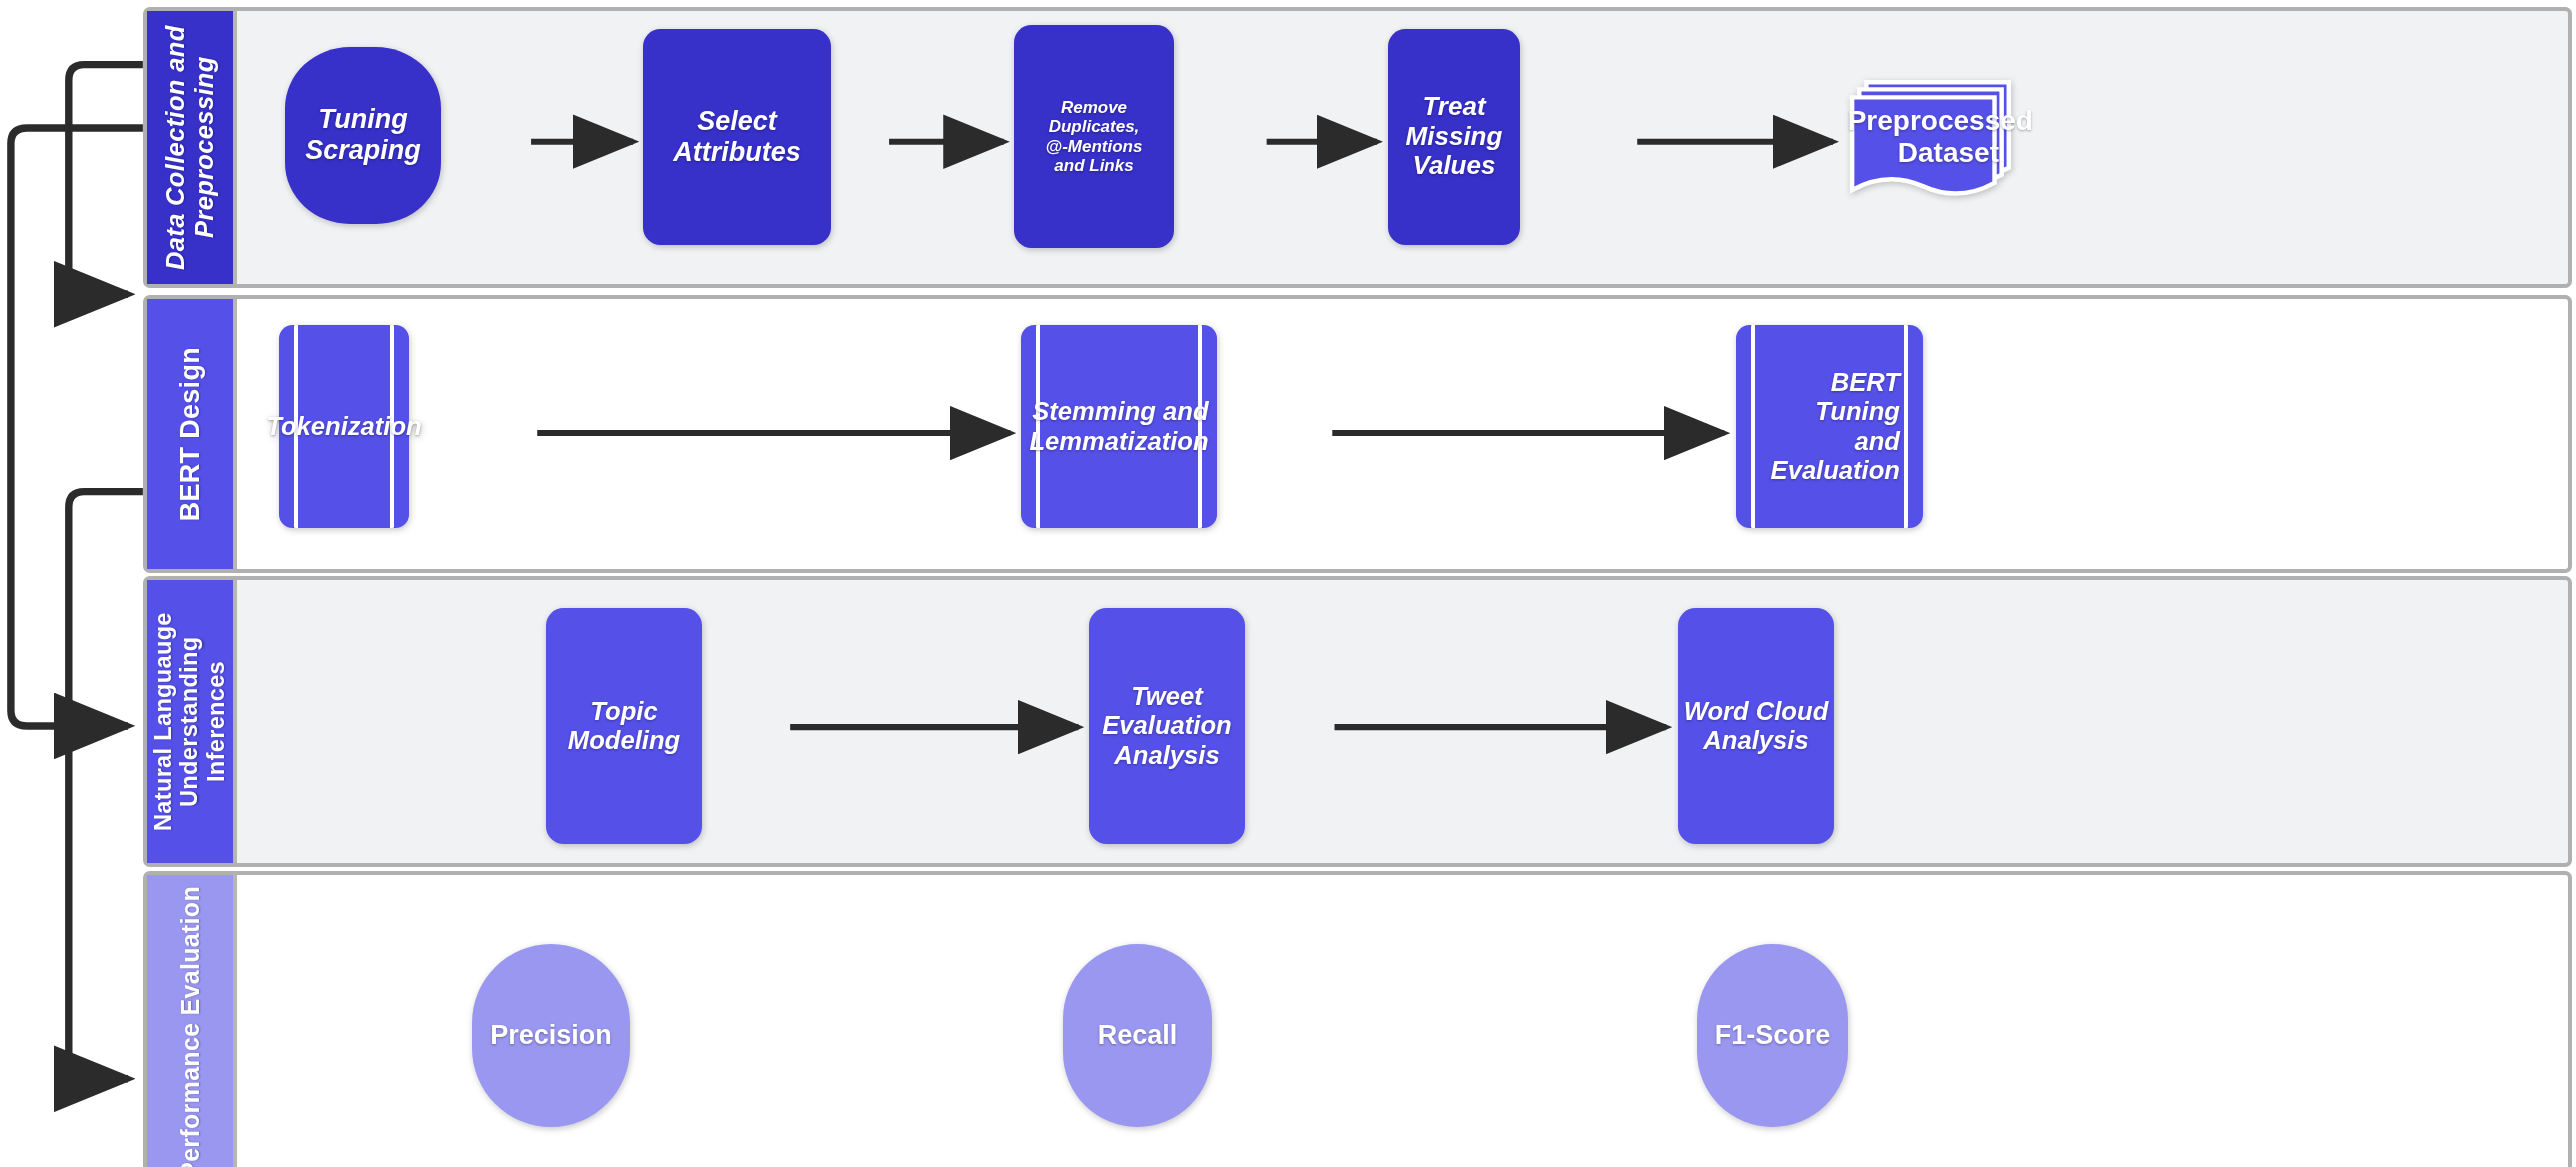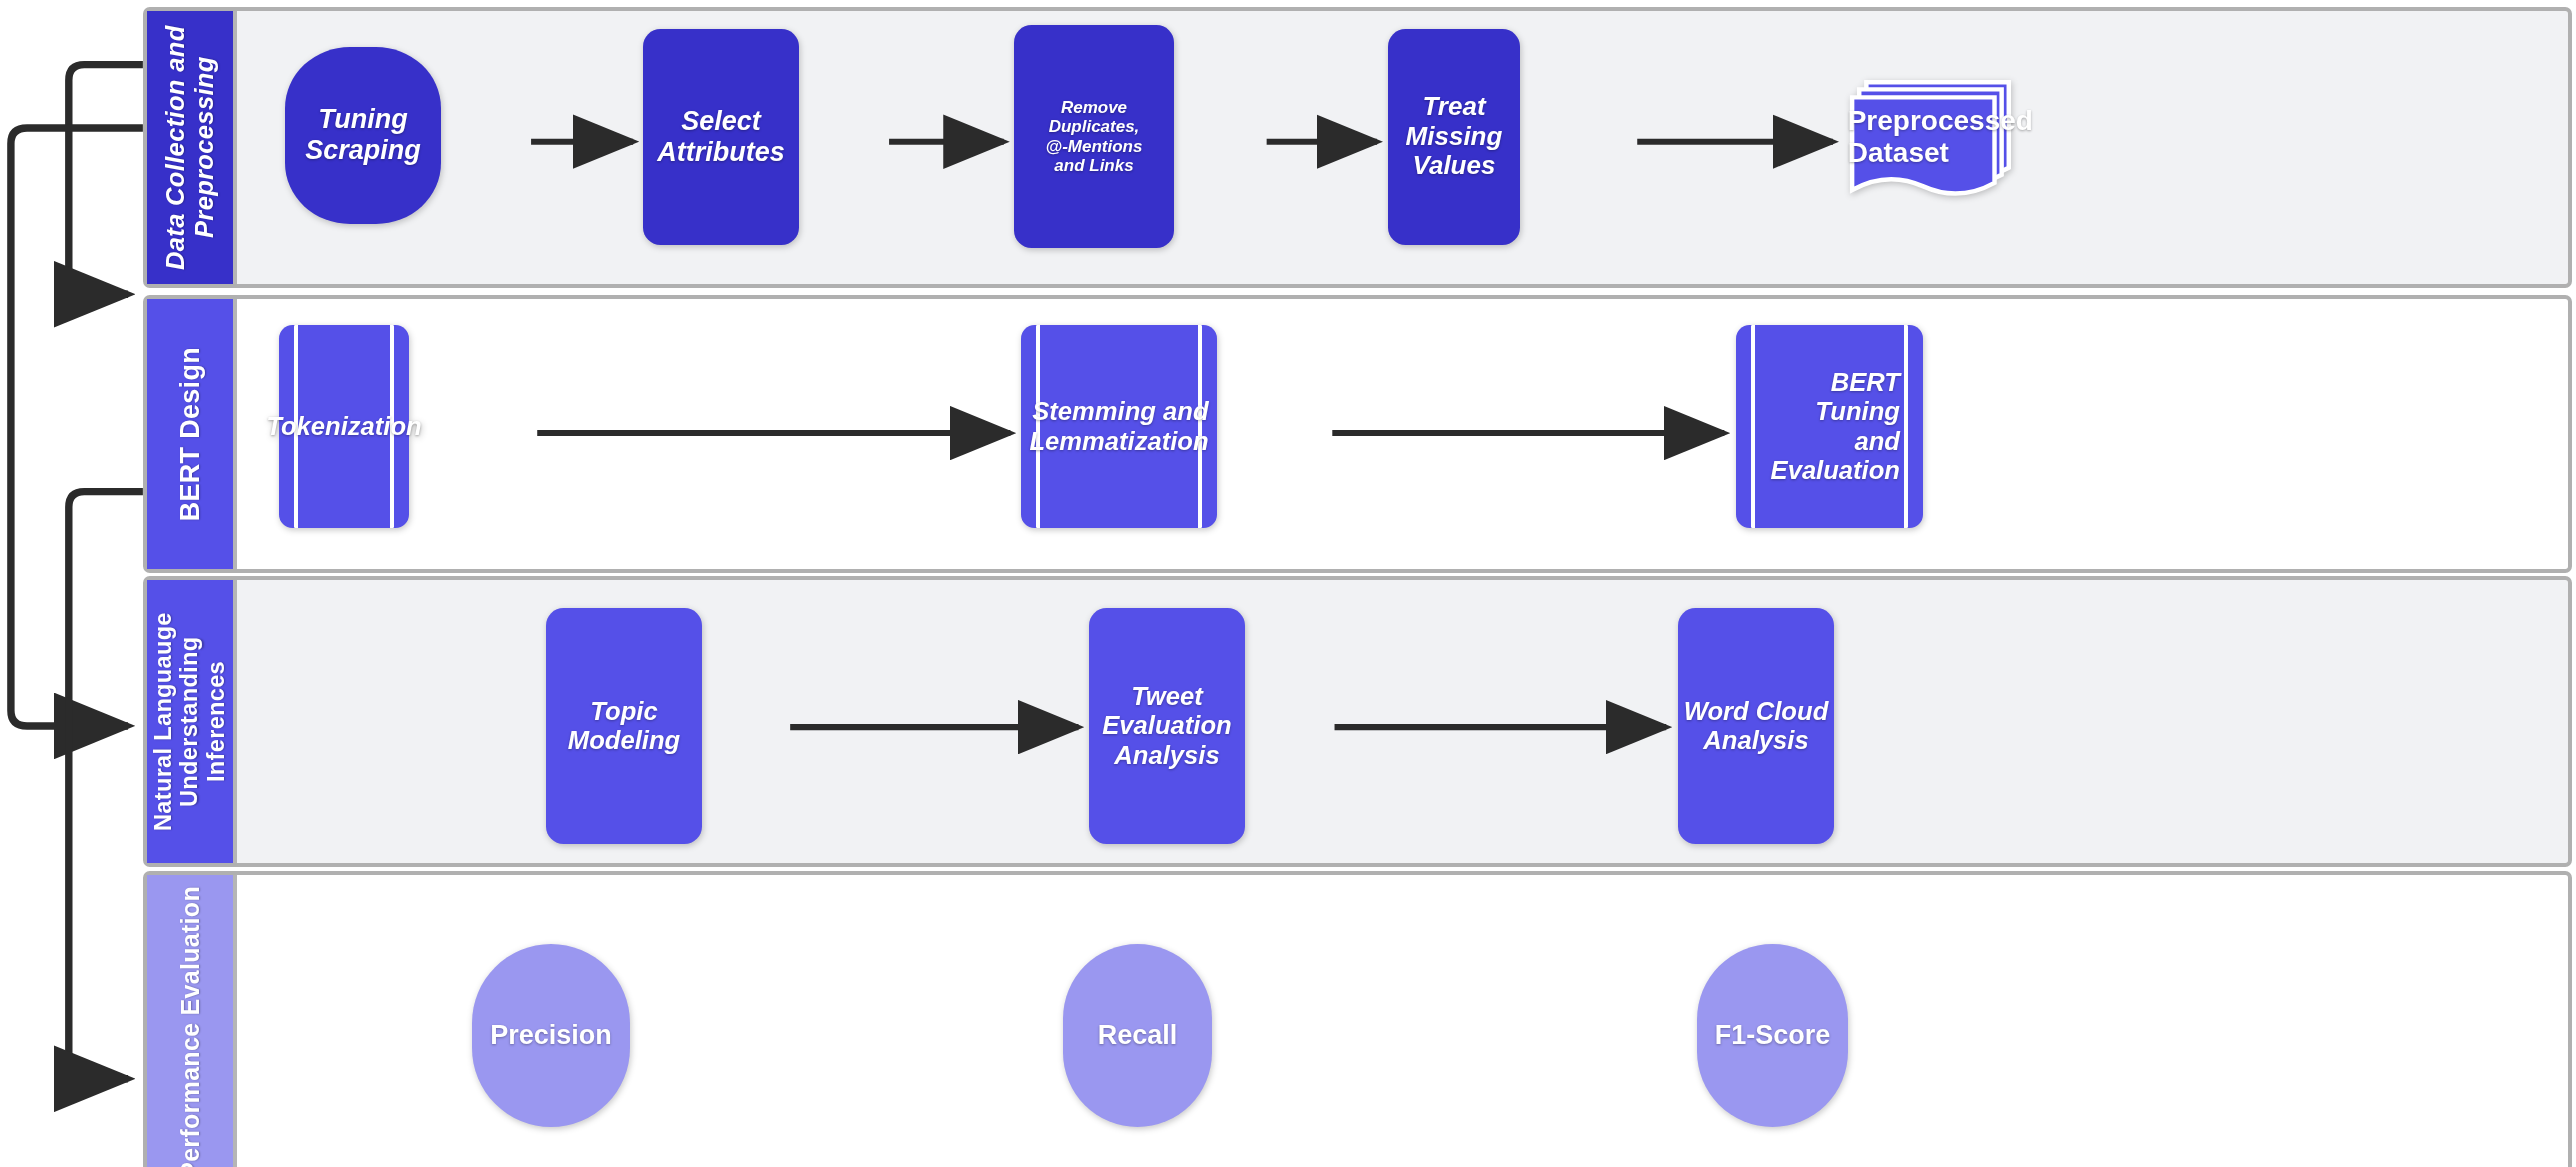--- a/index.html
+++ b/index.html
@@ -39,21 +39,21 @@
                     border-left:4.7px solid #ffffff;border-right:4.7px solid #ffffff;
                     pointer-events:none;border-radius:1.3px;}
   .tape .lbl{position:relative;z-index:2;padding:0 23px;}
 
   
   .docs{position:absolute;}
   .docs svg{position:absolute;left:0;top:0;
             filter:drop-shadow(1.3px 2.7px 3.4px rgba(0,0,0,.22));}
   .docs .dlbl{position:absolute;left:20px;right:10.8px;top:50%;
               transform:translateY(-50%);
-              text-align:left;color:#fff;font-weight:bold;
+              text-align:right;color:#fff;font-weight:bold;
               font-size:28px;line-height:1.12;
               text-shadow:0 1.3px 2.7px rgba(0,0,0,.33);z-index:3;}
 
   
   .conn{position:absolute;left:0;top:0;pointer-events:none;}
   svg.conn{overflow:visible;}
 </style>
 </head>
 <body>
 
@@ -64,21 +64,21 @@
 Preprocessing</span>
   </div>
   <div class="band-sep" style="left: 86px;"></div>
 
   <div class="panel" style="left: 90px;">
 
     <div class="node pill" style="left: 48px; top: 36px; width: 156px; height: 177px; background: rgb(55, 48, 201); font-size: 27px;">
       <span>Tuning Scraping</span>
     </div>
 
-    <div class="node rect" style="left: 406px; top: 18px; width: 156px; height: 216px; background: rgb(55, 48, 201); font-size: 27px;">
+    <div class="node rect" style="left: 406px; top: 18px; width: 188px; height: 216px; background: rgb(55, 48, 201); font-size: 27px;">
       <span style="white-space:pre-line;">Select
 Attributes</span>
     </div>
 
     <div class="node rect" style="left: 777px; top: 14.7px; width: 160px; height: 223px; background: rgb(55, 48, 201); font-size: 17px;">
       <span style="white-space:pre-line;">Remove
 Duplicates,
 @-Mentions
 and Links</span>
     </div>

